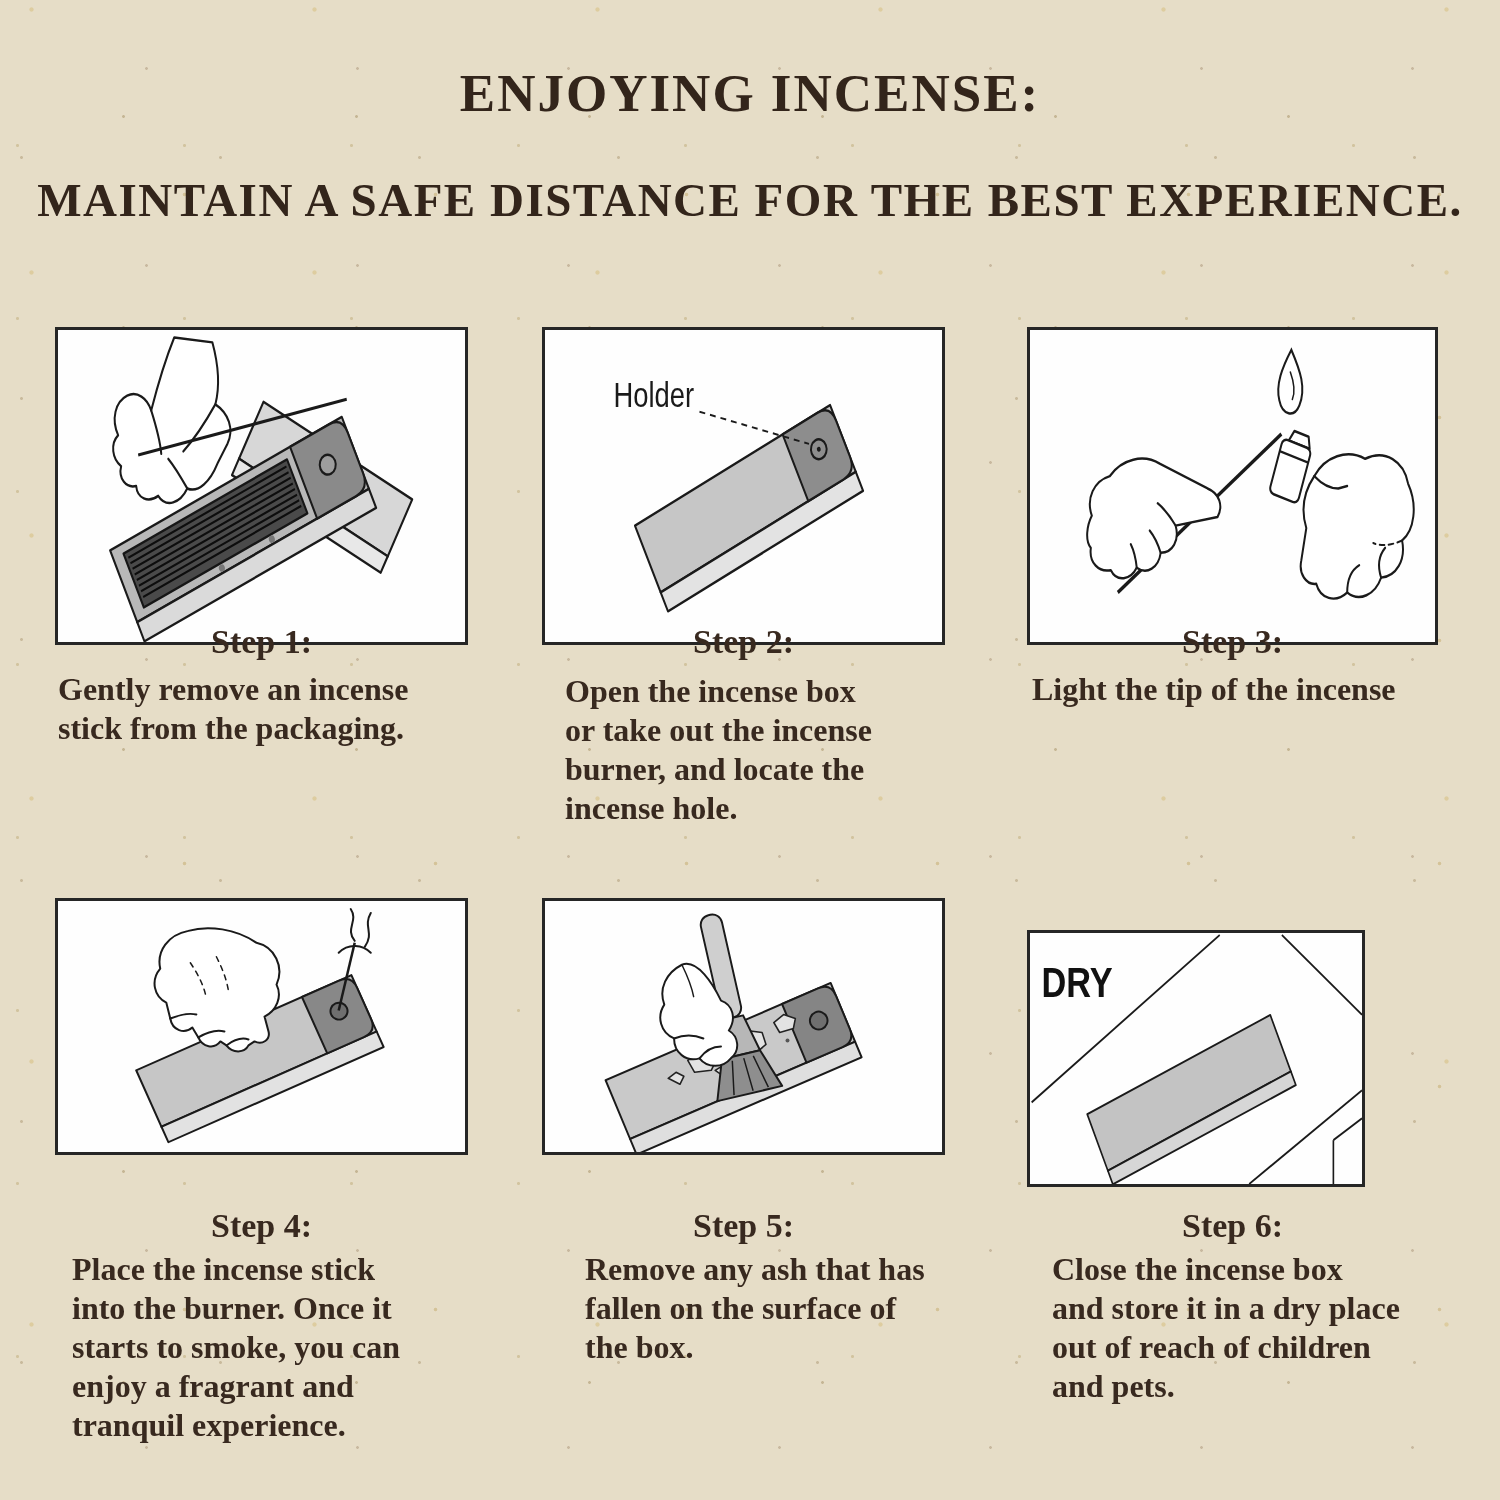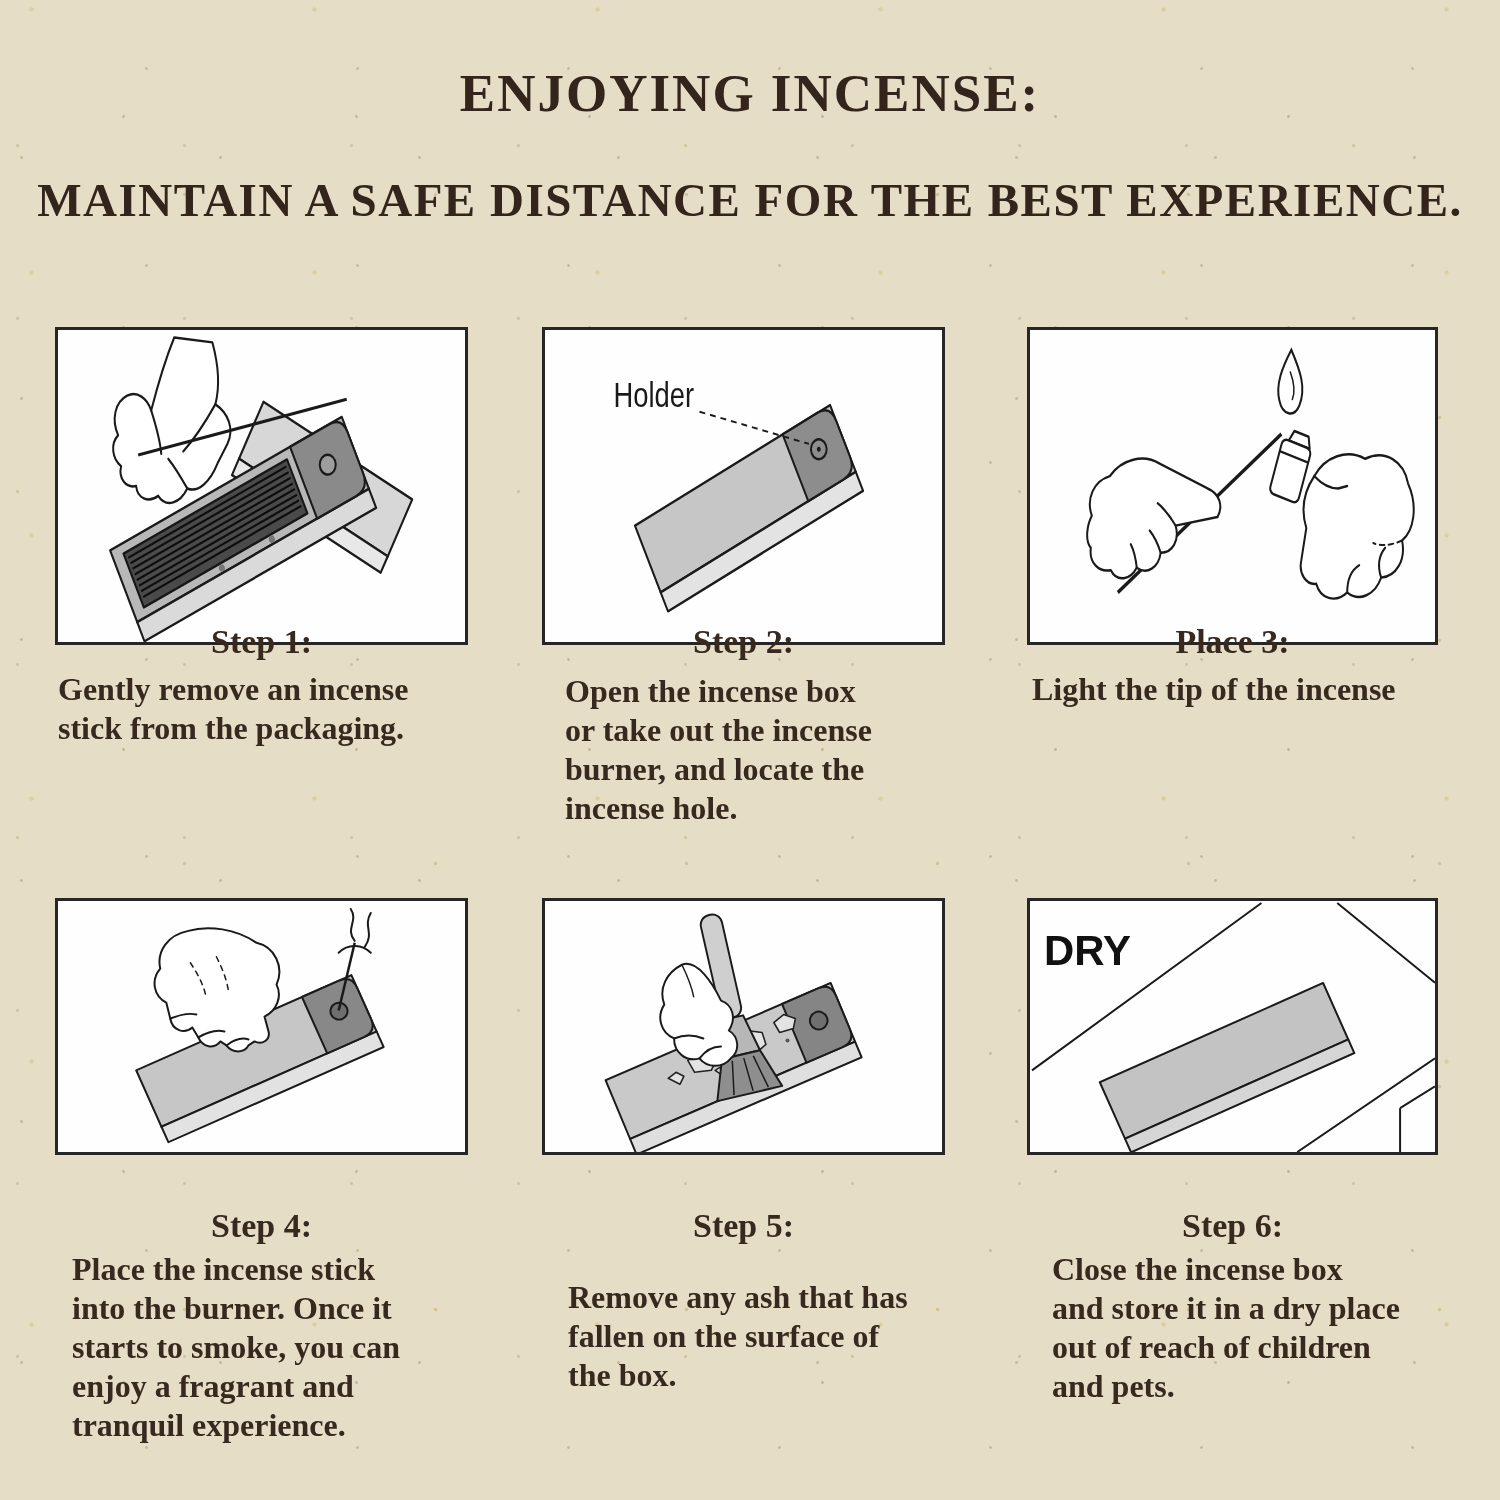--- a/index.html
+++ b/index.html
@@ -29,38 +29,38 @@
   .panel{
     position:absolute;height:318px;background:#fefefe;
     border:3px solid #262626;box-sizing:border-box;
   }
   .panel svg{display:block;width:100%;height:100%;}
   #panel1{left:55px;top:327px;width:413px;}
   #panel2{left:542px;top:327px;width:403px;}
   #panel3{left:1027px;top:327px;width:411px;}
   #panel4{left:55px;top:898px;width:413px;height:257px;}
   #panel5{left:542px;top:898px;width:403px;height:257px;}
-  #panel6{left:1027px;top:898px;width:411px;height:257px;}
+  #panel6{left:1027px;top:930px;width:338px;height:257px;}
   .step-heading{
     position:absolute;text-align:center;font-weight:bold;font-size:34px;line-height:40px;color:#38291f;
   }
   #head1{left:55px;top:622px;width:413px;}
   #head2{left:542px;top:622px;width:403px;}
   #head3{left:1027px;top:622px;width:411px;}
   #head4{left:55px;top:1206px;width:413px;}
   #head5{left:542px;top:1206px;width:403px;}
   #head6{left:1027px;top:1206px;width:411px;}
   .step-text{
     position:absolute;font-weight:bold;font-size:32px;line-height:39px;color:#38291f;white-space:nowrap;
   }
   #body1{left:58px;top:670px;}
   #body2{left:565px;top:672px;}
   #body3{left:1032px;top:670px;}
   #body4{left:72px;top:1250px;}
-  #body5{left:568px;top:1250px;margin-top:28px;}
+  #body5{left:585px;top:1250px;}
   #body6{left:1052px;top:1250px;}
   .ill-label{font-family:"Liberation Sans",sans-serif;}
 </style>
 </head>
 <body>
 
 <div class="page">
 
   <div class="title">ENJOYING INCENSE:</div>
   <div class="subtitle">MAINTAIN A SAFE DISTANCE FOR THE BEST EXPERIENCE.</div>
@@ -219,21 +219,21 @@
       <g transform="translate(70,182) rotate(-24)" stroke="#1a1a1a" stroke-width="2" stroke-linejoin="round">
         <rect x="0" y="0" width="245" height="62" fill="#c3c3c3"></rect>
         <rect x="0" y="62" width="245" height="15" fill="#d6d6d6"></rect>
       </g>
       <text x="14" y="64" font-size="42" font-weight="600" fill="#111111" class="ill-label">DRY</text>
     </svg>
   </div>
 
   <div class="step-heading" id="head1">Step 1:</div>
   <div class="step-heading" id="head2">Step 2:</div>
-  <div class="step-heading" id="head3">Place 3:</div>
+  <div class="step-heading" id="head3">Step 3:</div>
   <div class="step-heading" id="head4">Step 4:</div>
   <div class="step-heading" id="head5">Step 5:</div>
   <div class="step-heading" id="head6">Step 6:</div>
 
   <div class="step-text" id="body1">
     <div>Gently remove an incense</div>
     <div>stick from the packaging.</div>
   </div>
   <div class="step-text" id="body2">
     <div>Open the incense box</div>

